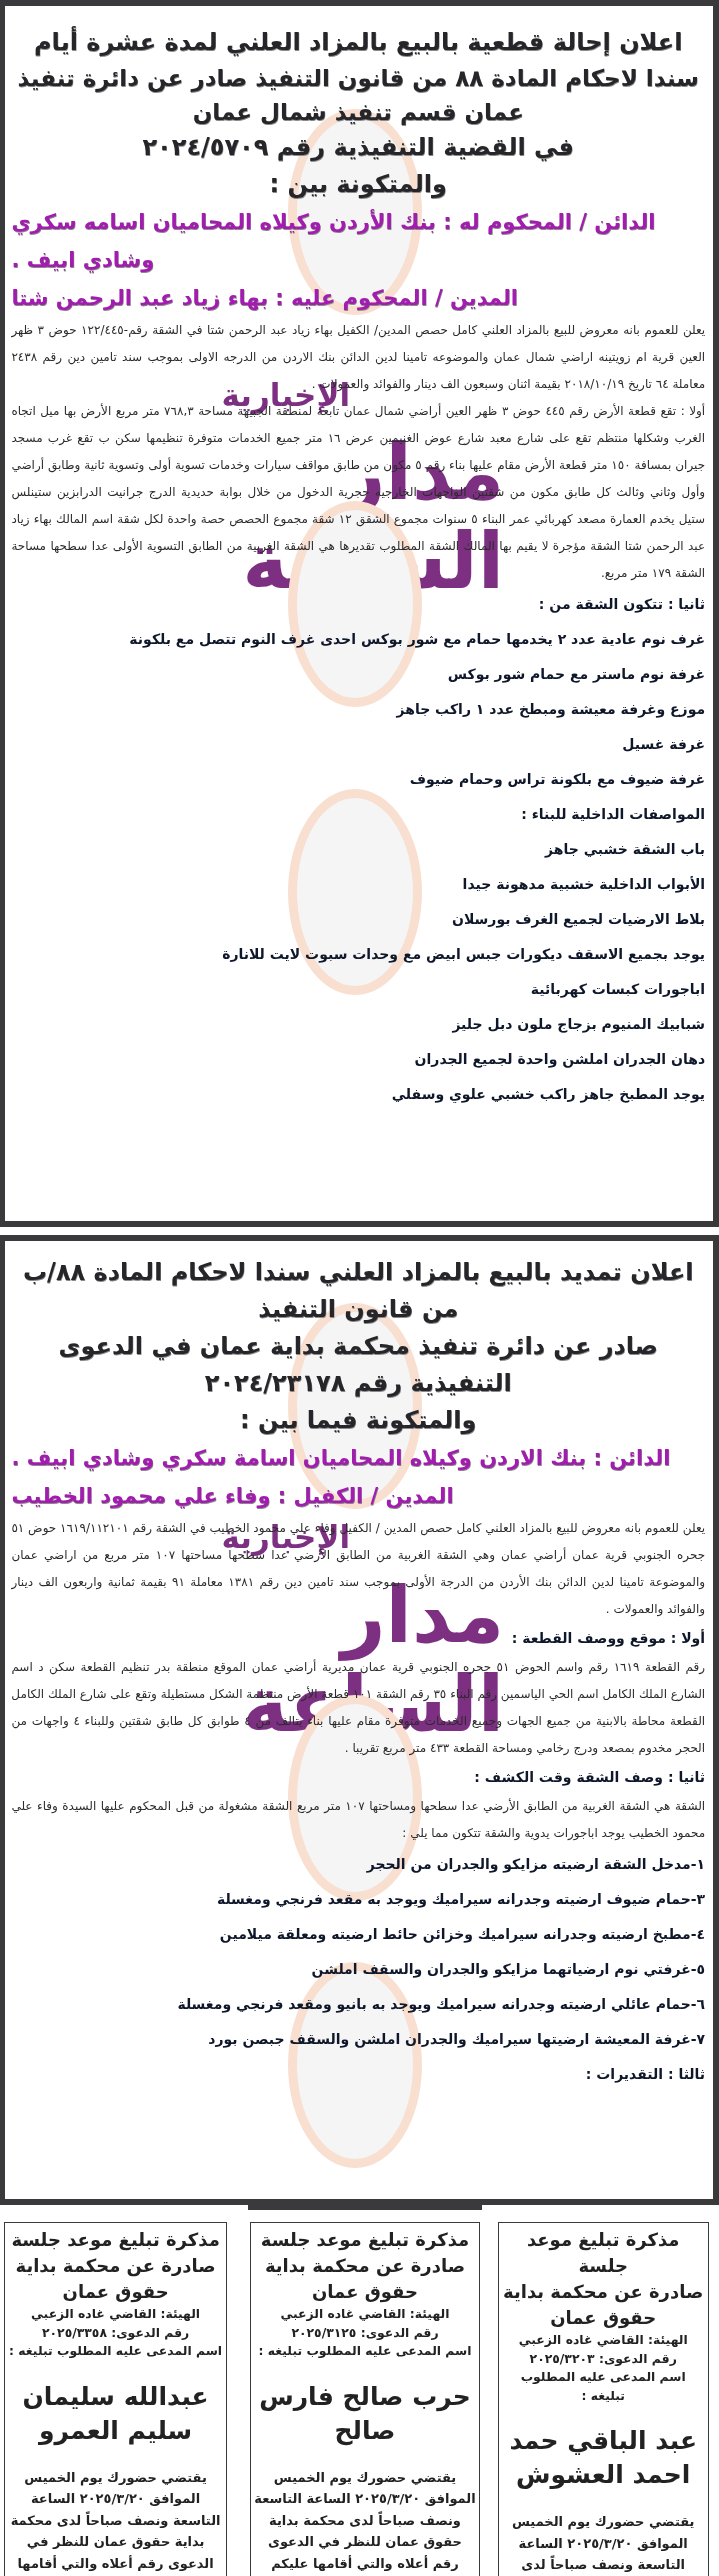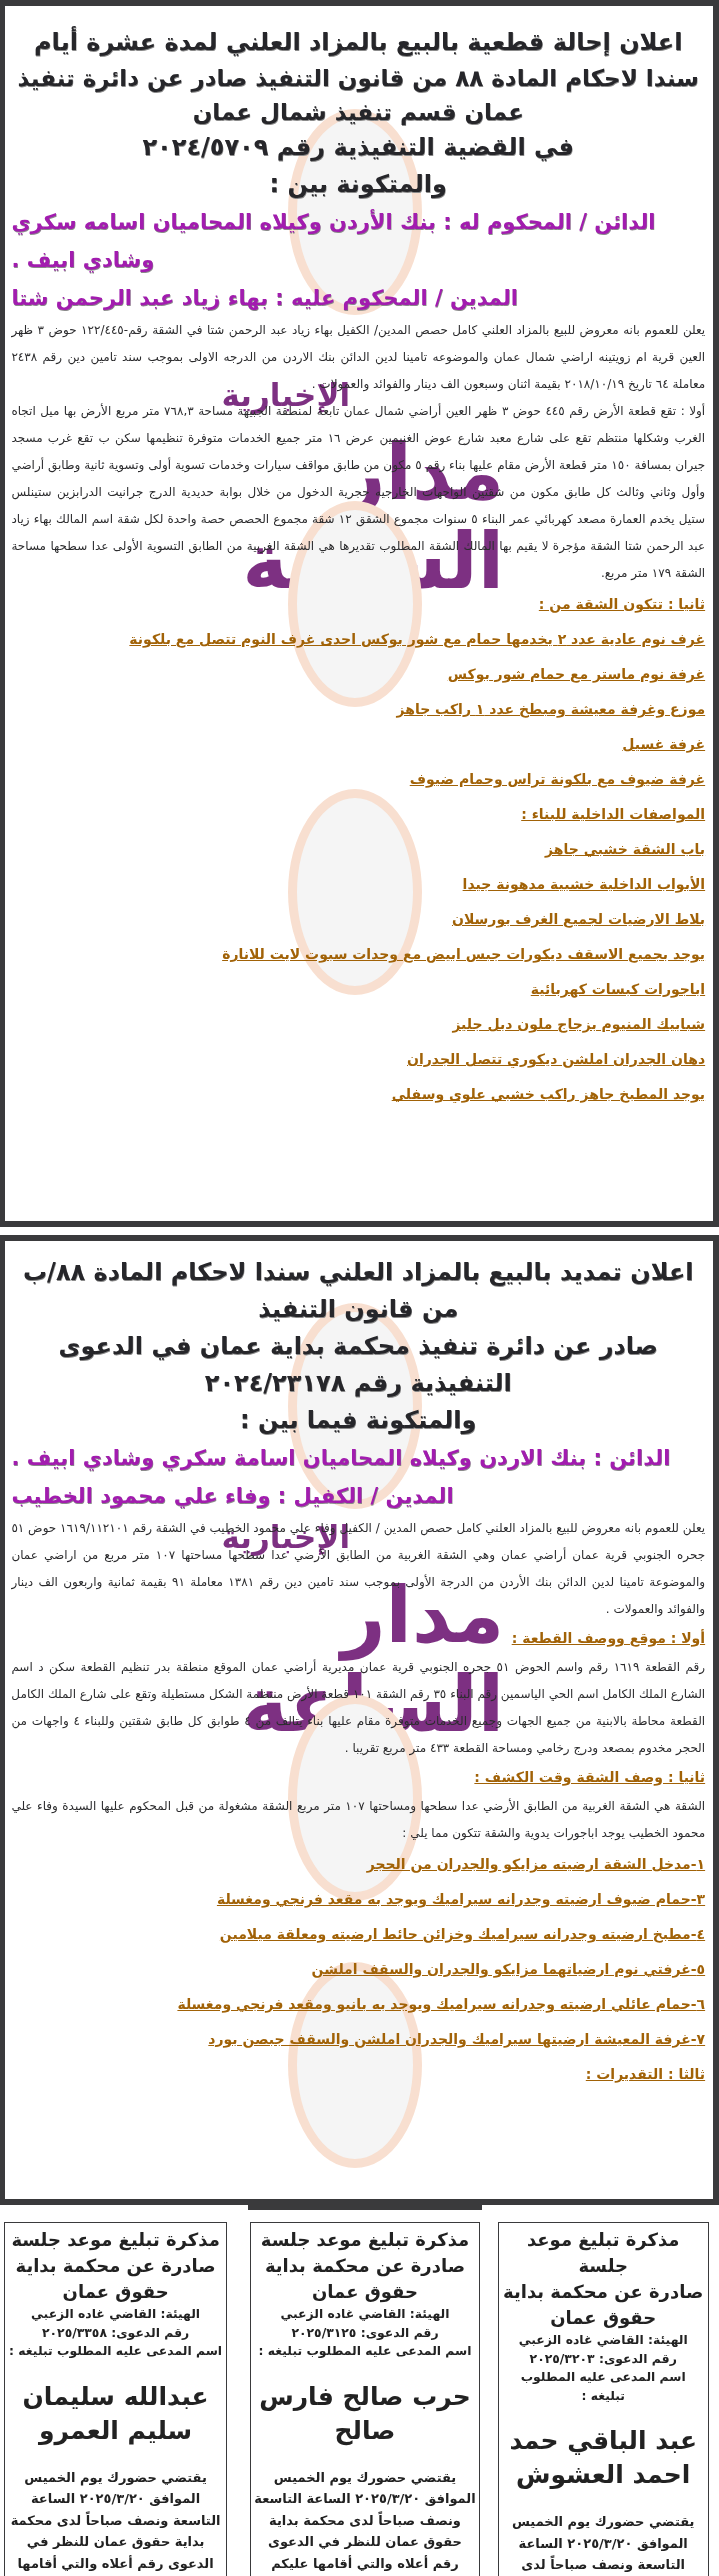--- a/index.html
+++ b/index.html
@@ -11,21 +11,21 @@
                   padding:3.1px 8.2px 5.2px 6.2px; position:relative; overflow:hidden; }
   #ad1 { top:0; height:1227px; }
   #ad2 { top:1235px; height:970px; }
   .title { text-align:center; font-weight:bold; font-size:24px; line-height:37px;
            color:#26262a; text-shadow:0.5px 0.5px 0 #8a8a8a; }
   .title.sm { font-size:23px; line-height:34px; }
   .party { text-align:left; font-weight:bold; font-size:21px; line-height:38px; color:#a21caf;
            text-shadow:0.5px 0.5px 0 #8a8a8a; }
   .para { font-weight:normal; font-size:12px; line-height:27px; text-align:justify;
           text-align-last:right; color:#2c2c2e; }
-  .line { font-weight:bold; font-size:14px; line-height:35px; color:#a16207; white-space:nowrap;text-decoration:underline; }
+  .line { font-weight:bold; font-size:14px; line-height:35px; color:#0f172a; white-space:nowrap; }
   .line.tight { line-height:31px; }
   .watermark { position:absolute; left:206px; width:289px; pointer-events:none; opacity:0.9; }
   .wm-clock { position:absolute; left:77px; top:0; width:134px; height:206px; border-radius:50%;
               border:9.3px solid #f8dccb; background:#f4f4f4; box-sizing:border-box; }
   .wm-text { position:absolute; color:#701a75; font-weight:bold; }
   .content { position:relative; z-index:2; }
   .court-box { position:absolute; top:2222px; border:1px solid #3a3a3c; background:#fff;
                box-sizing:border-box; padding:4.1px 3.1px; text-align:center; color:#222; }
   #court1 { left:522px; width:211px; height:616px; left:auto; right:10.3px; }
   #court2 { left:250px; width:230px; height:613px; }
@@ -64,21 +64,21 @@
       <div class="line">موزع وغرفة معيشة ومبطخ عدد ١ راكب جاهز</div>
       <div class="line">غرفة غسيل</div>
       <div class="line">غرفة ضيوف مع بلكونة تراس وحمام ضيوف</div>
       <div class="line">المواصفات الداخلية للبناء :</div>
       <div class="line">باب الشقة خشبي جاهز</div>
       <div class="line">الأبواب الداخلية خشبية مدهونة جيدا</div>
       <div class="line">بلاط الارضيات لجميع الغرف بورسلان</div>
       <div class="line">يوجد بجميع الاسقف ديكورات جبس ابيض مع وحدات سبوت لايت للانارة</div>
       <div class="line">اباجورات كبسات كهربائية</div>
       <div class="line">شبابيك المنيوم بزجاج ملون دبل جليز</div>
-      <div class="line">دهان الجدران املشن ديكوري تتصل الجدران</div>
+      <div class="line">دهان الجدران املشن واحدة لجميع الجدران</div>
       <div class="line">يوجد المطبخ جاهز راكب خشبي علوي وسفلي</div>
 
     </div>
   </div>
 </section>
 
 <section id="ad2" class="notice-frame">
   <div class="notice-inner">
     <div class="watermark" style="top:62px;height:876px;">
       <div class="wm-clock" style="top:0;"></div>

